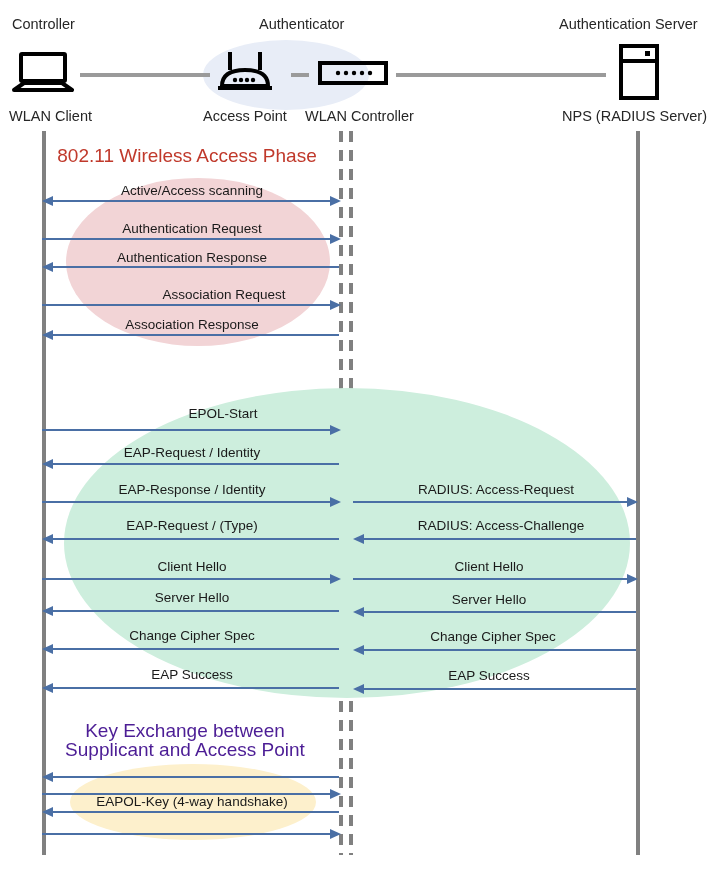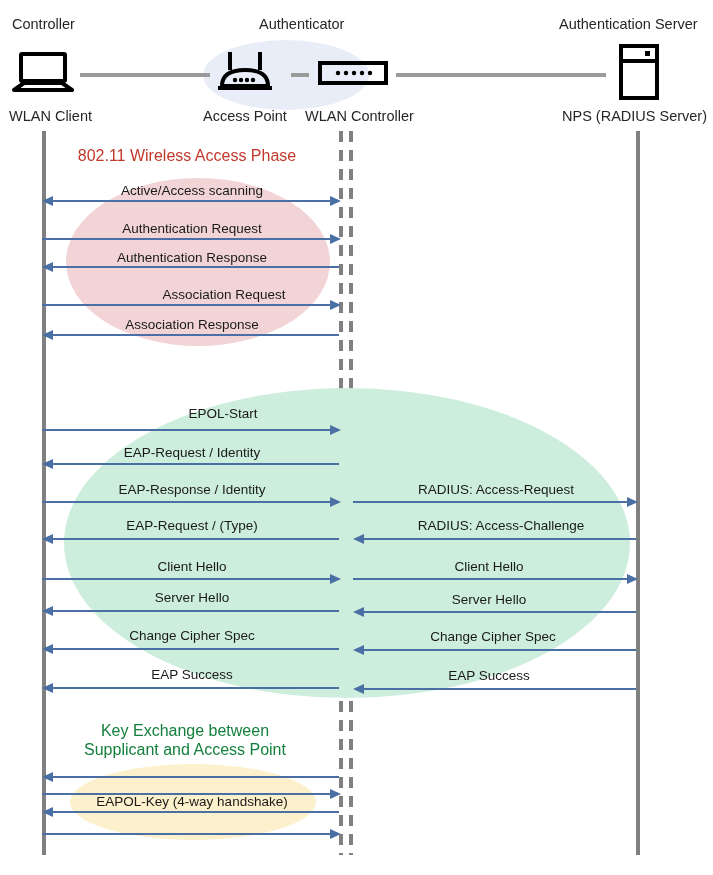--- a/index.html
+++ b/index.html
@@ -27,21 +27,21 @@
   .arrow-line{position:absolute;height:2px;background:#4a6fa5;}
   .ah{position:absolute;width:0;height:0;}
   .ah-l{border-top:5px solid transparent;border-bottom:5px solid transparent;
         border-right:11px solid #4a6fa5;}
   .ah-r{border-top:5px solid transparent;border-bottom:5px solid transparent;
         border-left:11px solid #4a6fa5;}
 
   
   .msg{position:absolute;font-size:13.5px;color:#1a1a1a;white-space:nowrap;
        text-align:center;transform:translateX(-50%);}
-  .phase-title{position:absolute;font-size:16px;white-space:nowrap;
+  .phase-title{position:absolute;font-size:19px;white-space:nowrap;
        text-align:center;transform:translateX(-50%);line-height:19px;}
 </style>
 </head>
 <body>
 
 <div id="stage">
 
   <div class="auth-blob"></div>
 
   <div class="hdr-title" style="left:12px;top:16px;">Controller</div>
@@ -93,21 +93,21 @@
   <div class="lifeline-dash" style="left:349px;top:131px;height:724px;"></div>
   <div class="lifeline" style="left:636px;top:131px;height:724px;"></div>
 
   <div class="phase-blob" style="left:66px;top:178px;width:264px;height:168px;background:#f2d4d6;"></div>
   <div class="phase-blob" style="left:64px;top:388px;width:566px;height:310px;background:#cdeedd;"></div>
   <div class="phase-blob" style="left:70px;top:764px;width:246px;height:76px;background:#fdf0cc;"></div>
 
   <div class="phase-title" style="left:187px;top:146px;color:#c0392b;">802.11 Wireless Access Phase</div>
 
 
-  <div class="phase-title" style="left:185px;top:721px;color:#15803d;">
+  <div class="phase-title" style="left:185px;top:721px;color:#4c1d95;">
     <div>Key Exchange between</div>
     <div>Supplicant and Access Point</div>
   </div>
 
   <div class="msg" style="left:192px;top:183px;">Active/Access scanning</div>
   <div class="arrow-line" style="left:46px;top:200px;width:293px;"></div>
   <div class="ah ah-l" style="left:42px;top:196px;"></div>
   <div class="ah ah-r" style="left:330px;top:196px;"></div>
 
   <div class="msg" style="left:192px;top:221px;">Authentication  Request</div>

